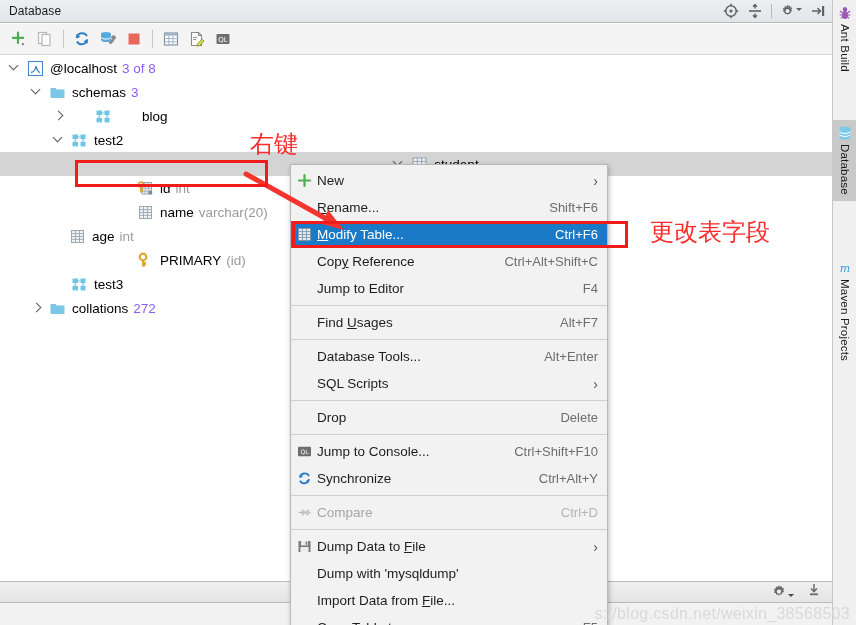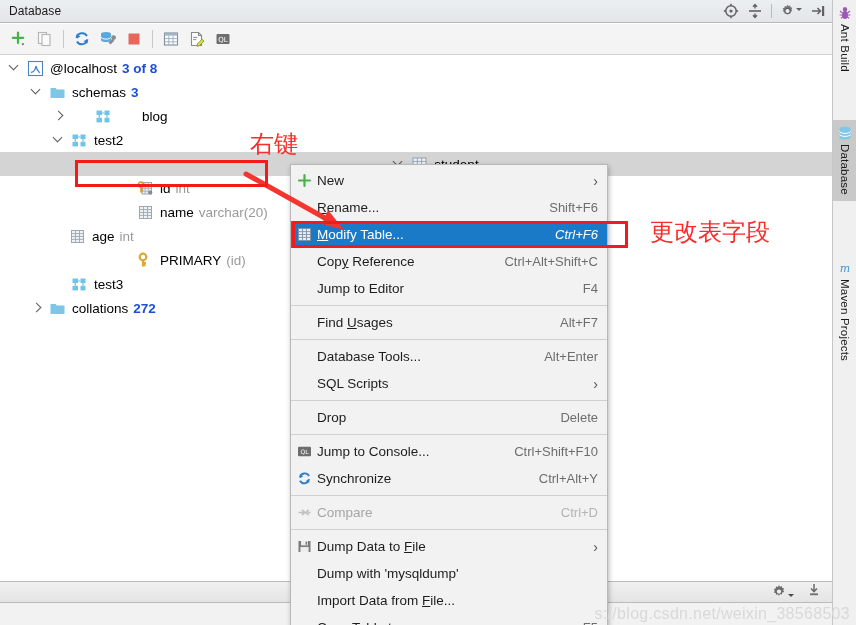--- a/index.html
+++ b/index.html
@@ -79,21 +79,21 @@
     content: ""; position: absolute;
     border-right: 1.8px solid #5a5a5a;
     border-bottom: 1.8px solid #5a5a5a;
     width: 6px; height: 6px;
   }
   .arrow.right::after { left: 3px; top: 3px; transform: rotate(-45deg); }
   .arrow.down::after  { left: 2px; top: 1px; transform: rotate(45deg); }
 
   .tico { width: 17px; height: 17px; flex: 0 0 17px; margin-right: 6px; display:block; }
   .lbl-bold { font-weight: normal; }
-  .lbl-dim { color: #1d4ed8; font-weight: bold; margin-left: 5px; }
+  .lbl-dim { color: #8b5cf6; font-weight: normal; margin-left: 5px; }
   .lbl-type { color: #9a9a9a; font-weight: normal; margin-left: 5px; }
 
   
   .bottom-bar {
     position: absolute; left: 0; bottom: 22px;
     width: 832px; height: 22px;
     background: linear-gradient(to bottom, #f0f0f0, #e4e4e4);
     border-top: 1px solid #b9bbbd;
     border-bottom: 1px solid #b9bbbd;
     display: flex; align-items: center; justify-content: flex-end;
@@ -144,21 +144,21 @@
   .mi.sel { background: #1a7ac7; color: #fff; }
   .mi.disabled { color: #a6a6a6; }
   .mi-ico {
     width: 26px; flex: 0 0 26px;
     display: flex; align-items: center; justify-content: center;
   }
   .mi-ico svg { display: block; }
   .mi-text { flex: 1 1 auto; white-space: nowrap; }
   .mi-text u { text-decoration: underline; }
   .mi-acc { color: #6d6d6d; font-size: 13px; margin-left: 16px; white-space: nowrap; }
-  .mi.sel .mi-acc { color: #ffffff; font-style: italic; }
+  .mi.sel .mi-acc { color: #ffffff; }
   .mi.disabled .mi-acc { color: #b4b4b4; }
   .mi-arrowglyph { font-size: 14px; color: #555; margin-left: 14px; line-height: 1; }
   .ctx-sep { height: 1px; background: #d0d0d0; margin: 3px 0; }
 
   
   .anno-rect {
     position: absolute; border: 3px solid #f01b1b; z-index: 60;
     pointer-events: none;
   }
   .anno-text {

